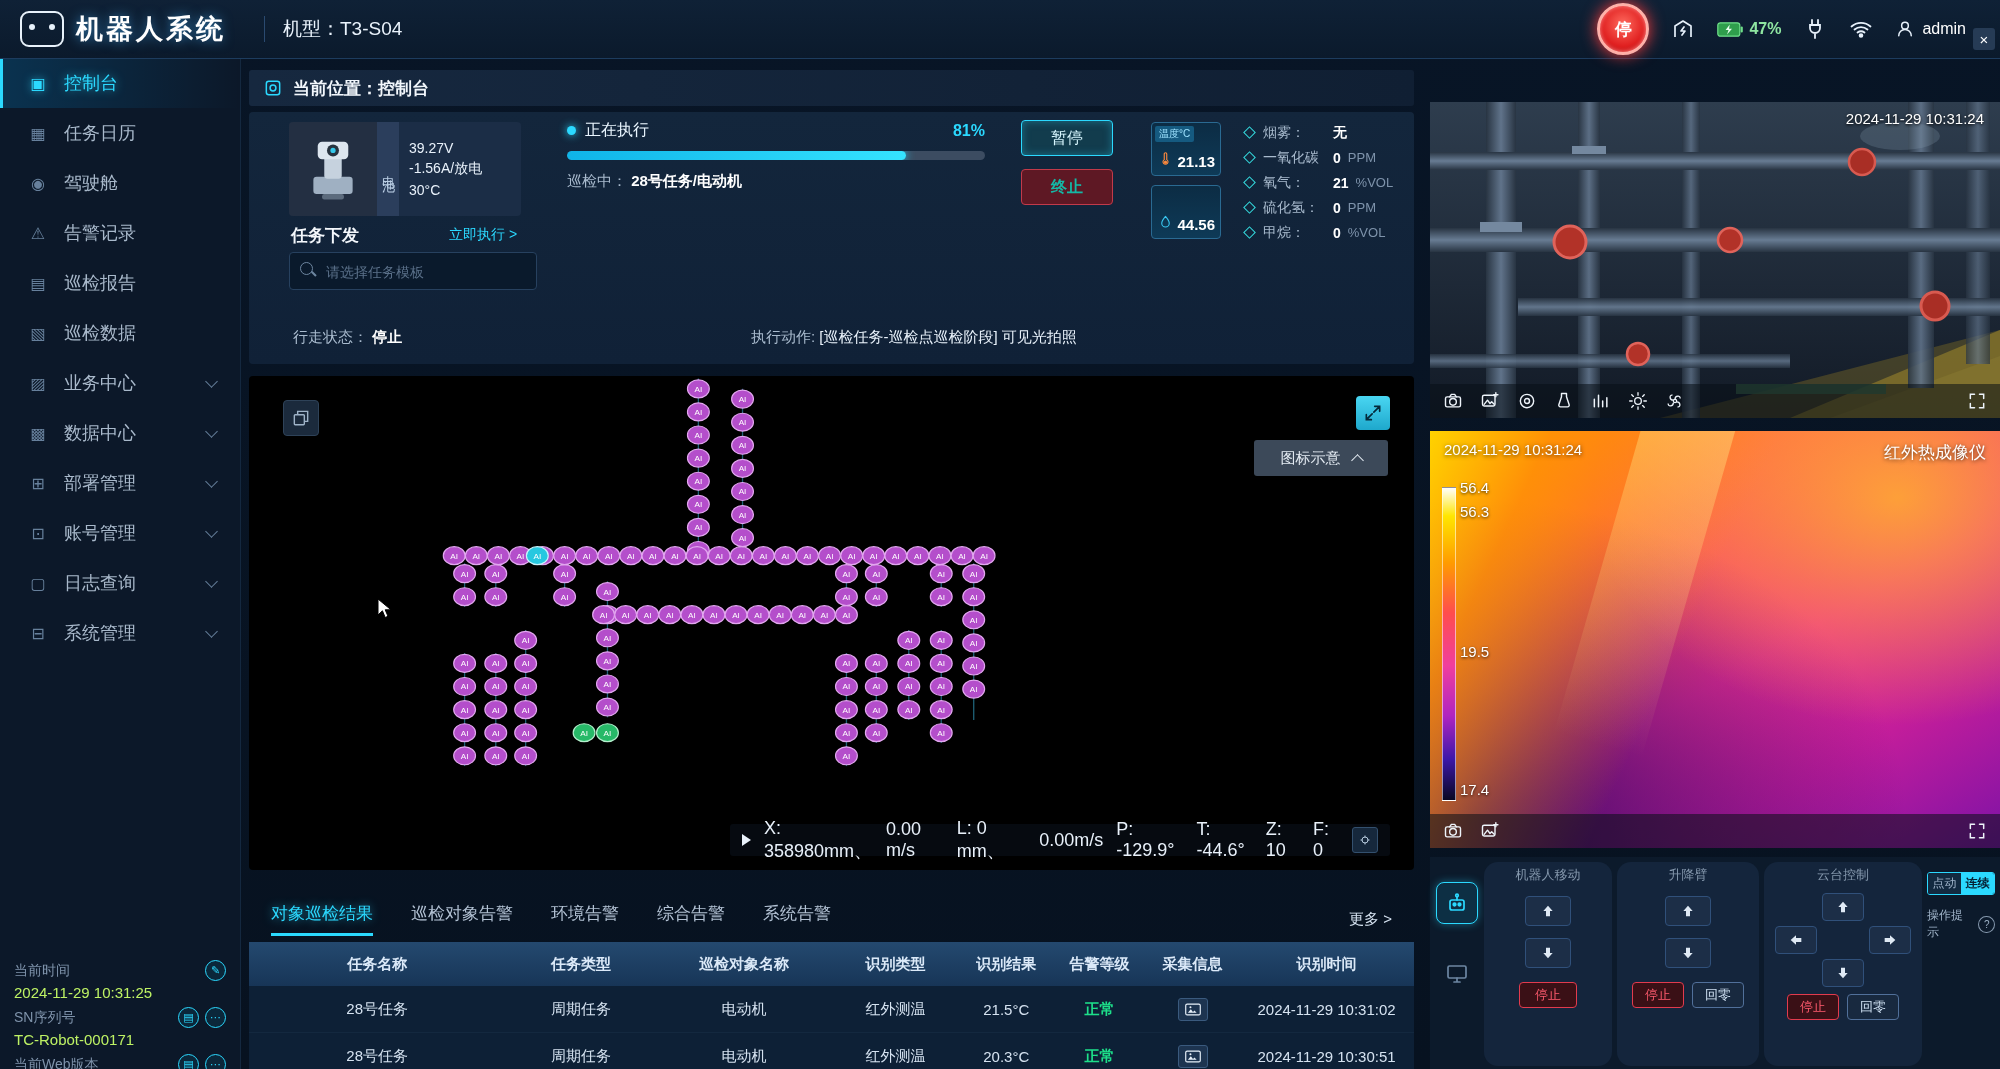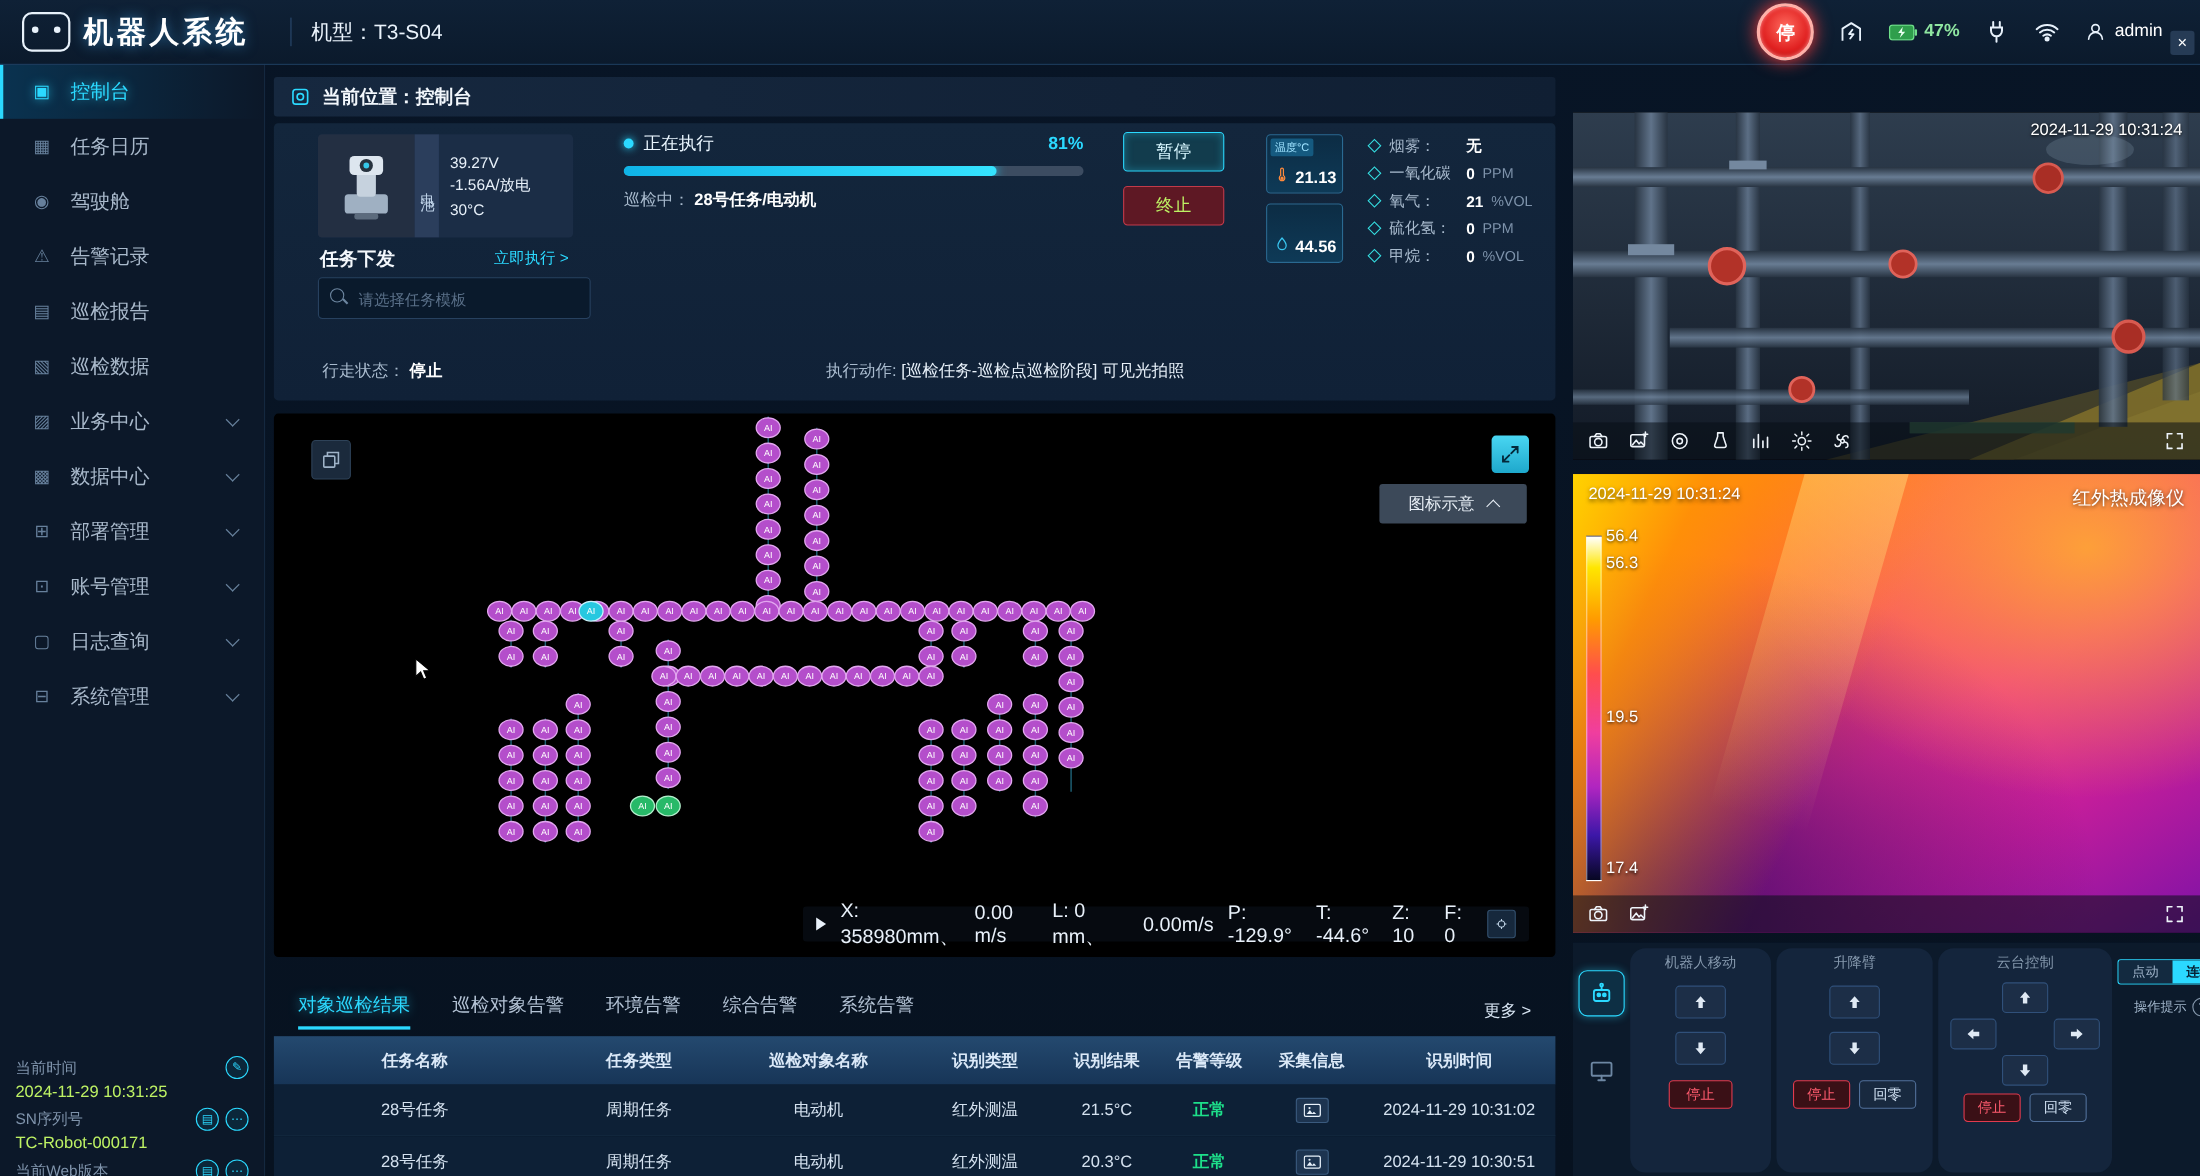--- a/index.html
+++ b/index.html
@@ -55,21 +55,21 @@
   .exec-block{position:absolute;left:318px;top:8px;width:418px;}
   .exec-r1{display:flex;align-items:center;gap:9px;font-size:16px;color:#eaf6ff;}
   .dot{width:9px;height:9px;border-radius:50%;background:#2bd9ff;box-shadow:0 0 8px #2bd9ff;}
   .pct{margin-left:auto;color:#2bd9ff;font-size:16px;font-weight:bold;}
   .pbar{margin-top:10px;height:9px;border-radius:5px;background:#3c4c61;overflow:hidden;}
   .pfill{height:100%;background:linear-gradient(90deg,#0fb4e8,#35e3ff);box-shadow:0 0 10px #20d2ff;border-radius:5px;}
   .exec-r2{margin-top:12px;font-size:15px;}
   .btn-col{position:absolute;left:772px;top:8px;display:flex;flex-direction:column;gap:13px;}
   .btn{width:92px;height:36px;border-radius:4px;font-size:16px;cursor:pointer;font-family:inherit;}
   .btn-pause{background:#123c4d;border:1px solid #2bd9ff;color:#d8f7ff;box-shadow:0 0 8px rgba(43,217,255,.35) inset;}
-  .btn-term{background:#5e1824;border:1px solid #c23a4a;color:#bef264;}
+  .btn-term{background:#5e1824;border:1px solid #c23a4a;color:#14b8a6;font-weight:bold;}
   .stat-cards{position:absolute;left:318px;top:104px;display:flex;gap:16px;}
   .scard{width:130px;height:84px;border-radius:6px;position:relative;overflow:hidden;display:flex;flex-direction:column;justify-content:center;align-items:center;gap:7px;}
   .scard:after{content:"";position:absolute;left:58%;top:-30%;width:34%;height:160%;background:rgba(255,255,255,.09);transform:rotate(22deg);}
   .sval{font-size:24px;font-weight:bold;color:#ffffff;z-index:1;}
   .slab{font-size:13px;color:rgba(255,255,255,.88);z-index:1;}
   .c1{background:linear-gradient(125deg,#3c1a74 0%,#6f2bd0 55%,#9a55ef 100%);}
   .c2{background:linear-gradient(125deg,#0d2f74 0%,#1b5ec0 55%,#2e82e6 100%);}
   .c3{background:linear-gradient(125deg,#064b41 0%,#0f8f72 55%,#19bd92 100%);}
   .c4{background:linear-gradient(125deg,#5e3c08 0%,#a8730e 55%,#d89a1e 100%);}
   .env-col{position:absolute;left:902px;top:10px;display:flex;flex-direction:column;gap:9px;}
@@ -166,21 +166,21 @@
   .dp1 .abtn,.dp2 .abtn{margin-top:12px;}
   .stopbtn{margin-top:14px;width:58px;height:26px;background:#3a1016;border:1px solid #e23b4e;border-radius:4px;color:#ff5b6e;font-size:13px;cursor:pointer;font-family:inherit;}
   .zerobtn{width:52px;height:26px;background:#18293f;border:1px solid #51709a;border-radius:4px;color:#cfe0f2;font-size:13px;cursor:pointer;font-family:inherit;}
   .btnrow{margin-top:14px;display:flex;gap:8px;}
   .btnrow .stopbtn{margin-top:0;width:52px;}
   .cross{display:grid;grid-template-columns:44px 44px 44px;grid-template-rows:30px 30px 30px;gap:3px;margin-top:8px;justify-items:center;align-items:center;}
   .cross .abtn{width:42px;height:28px;margin:0;}
   .cu{grid-column:2;grid-row:1;} .cl{grid-column:1;grid-row:2;} .cr{grid-column:3;grid-row:2;} .cd{grid-column:2;grid-row:3;}
   .dcol-right{flex:1;display:flex;flex-direction:column;align-items:center;}
   .jog-toggle{margin-top:10px;display:flex;border-radius:3px;overflow:hidden;border:1px solid #2bd9ff;cursor:pointer;}
-  .jog-seg{width:49px;height:21px;font-size:12px;display:flex;align-items:center;justify-content:center;background:#132a40;color:#9fb3c8;}
+  .jog-seg{width:33px;height:21px;font-size:12px;display:flex;align-items:center;justify-content:center;background:#132a40;color:#9fb3c8;}
   .jog-seg.on{background:#2bd9ff;color:#062033;font-weight:bold;}
   .tip{margin-top:12px;display:flex;align-items:center;gap:5px;font-size:12px;color:#9fb3c8;}
   .qmark{width:15px;height:15px;border:1px solid #8598ad;border-radius:50%;font-size:10px;display:flex;align-items:center;justify-content:center;cursor:pointer;}
   .hidden-defs{position:absolute;width:0;height:0;overflow:hidden;}
 </style>
 </head>
 <body>
 
 <svg class="hidden-defs" xmlns="http://www.w3.org/2000/svg">
   <defs>

